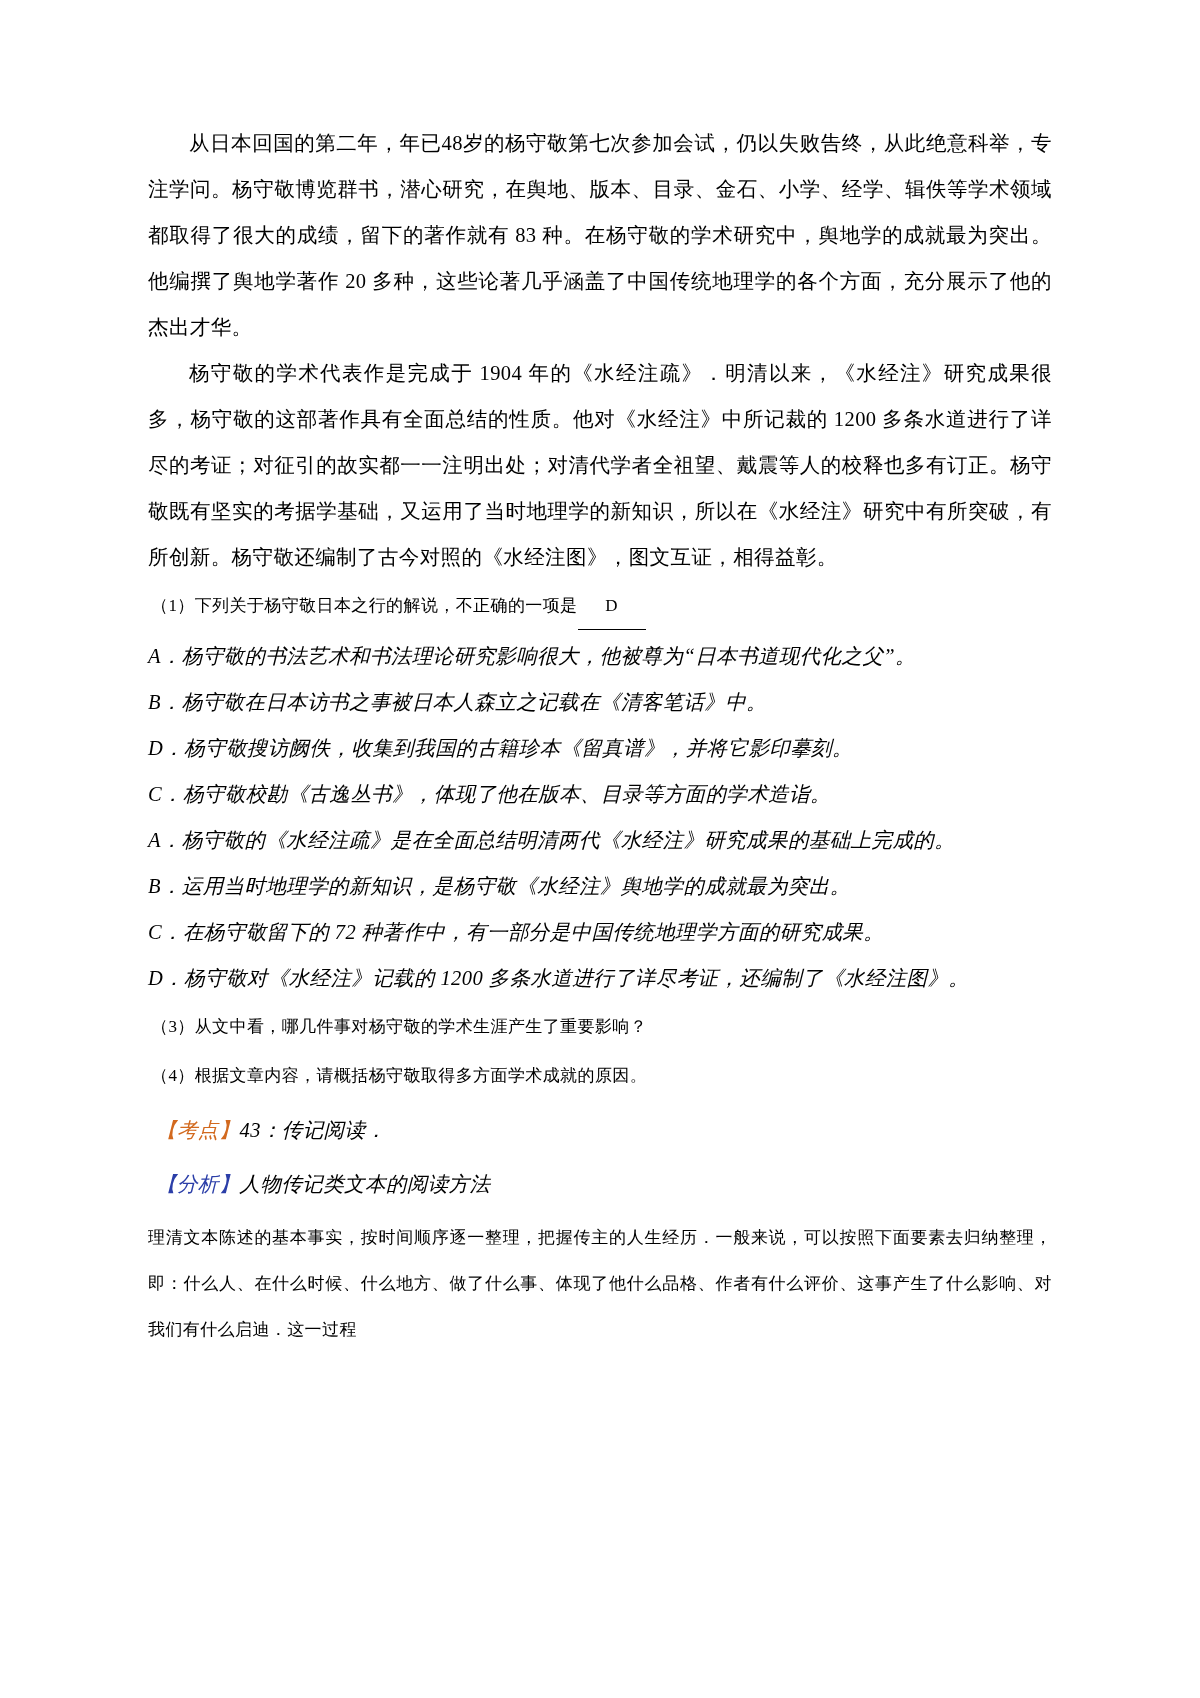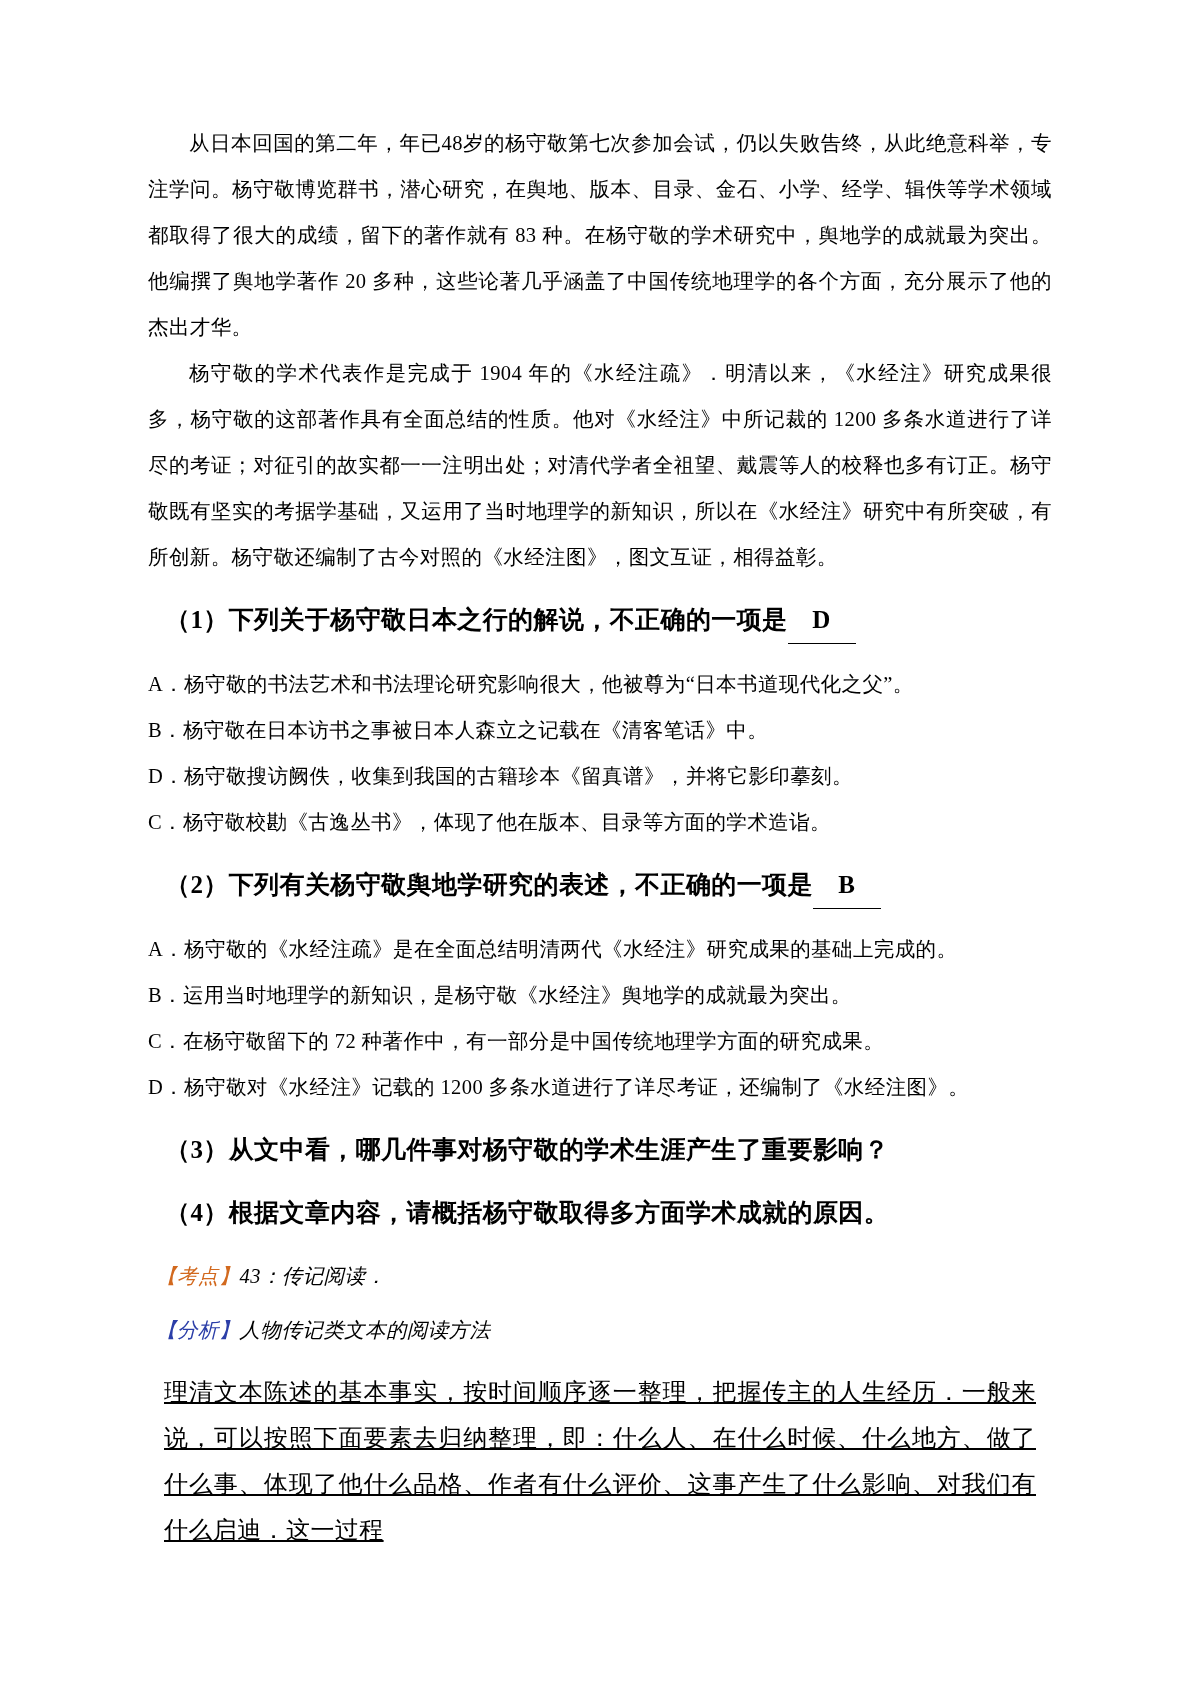--- a/index.html
+++ b/index.html
@@ -35,27 +35,27 @@
   .indent {
     text-indent: 41px;
   }
   .choice {
     font-size: 20.5px;
     line-height: 46px;
     margin: 0;
     text-align: justify;
     text-justify: inter-ideograph;
     letter-spacing: 0.4px;
+    font-style: italic;
   }
   .q-line {
-    font-size: 25px;
+    font-size: 17px;
     line-height: 46px;
-    margin: 17px;
+    margin: 3px;
     letter-spacing: 0.4px;
-    font-weight: bold;
   }
   .blank-answer {
     display: inline-block;
     border-bottom: 1px solid #000;
     min-width: 56px;
     text-align: center;
     padding: 0 6px;
   }
   .tag-label {
     color: #2b3ea8;
@@ -64,50 +64,46 @@
     color: #d2691e;
   }
   .section-line {
     font-size: 20.5px;
     line-height: 46px;
     margin: 8px;
     letter-spacing: 0.4px;
     font-style: italic;
   }
   .body-block {
-    font-size: 24px;
+    font-size: 17px;
     line-height: 46px;
-    margin: 16px;
+    margin: 0;
     text-align: justify;
     text-justify: inter-ideograph;
     letter-spacing: 0.4px;
-    text-decoration: underline;
   }
 </style>
 </head>
 <body>
 
 <div class="page">
 
   <p class="para indent">从日本回国的第二年，年已48岁的杨守敬第七次参加会试，仍以失败告终，从此绝意科举，专注学问。杨守敬博览群书，潜心研究，在舆地、版本、目录、金石、小学、经学、辑佚等学术领域都取得了很大的成绩，留下的著作就有 83 种。在杨守敬的学术研究中，舆地学的成就最为突出。他编撰了舆地学著作 20 多种，这些论著几乎涵盖了中国传统地理学的各个方面，充分展示了他的杰出才华。</p>
 
   <p class="para indent">杨守敬的学术代表作是完成于 1904 年的《水经注疏》．明清以来，《水经注》研究成果很多，杨守敬的这部著作具有全面总结的性质。他对《水经注》中所记裁的 1200 多条水道进行了详尽的考证；对征引的故实都一一注明出处；对清代学者全祖望、戴震等人的校释也多有订正。杨守敬既有坚实的考据学基础，又运用了当时地理学的新知识，所以在《水经注》研究中有所突破，有所创新。杨守敬还编制了古今对照的《水经注图》，图文互证，相得益彰。</p>
 
   <p class="q-line">
     <span>（1）下列关于杨守敬日本之行的解说，不正确的一项是</span><span class="blank-answer">D</span>
   </p>
 
   <p class="choice">A．杨守敬的书法艺术和书法理论研究影响很大，他被尊为“日本书道现代化之父”。</p>
   <p class="choice">B．杨守敬在日本访书之事被日本人森立之记载在《清客笔话》中。</p>
   <p class="choice">D．杨守敬搜访阙佚，收集到我国的古籍珍本《留真谱》，并将它影印摹刻。</p>
   <p class="choice">C．杨守敬校勘《古逸丛书》，体现了他在版本、目录等方面的学术造诣。</p>
 
-  <p class="q-line">
-    <span>（2）下列有关杨守敬舆地学研究的表述，不正确的一项是</span><span class="blank-answer">B</span>
-  </p>
 
   <p class="choice">A．杨守敬的《水经注疏》是在全面总结明清两代《水经注》研究成果的基础上完成的。</p>
   <p class="choice">B．运用当时地理学的新知识，是杨守敬《水经注》舆地学的成就最为突出。</p>
   <p class="choice">C．在杨守敬留下的 72 种著作中，有一部分是中国传统地理学方面的研究成果。</p>
   <p class="choice">D．杨守敬对《水经注》记载的 1200 多条水道进行了详尽考证，还编制了《水经注图》。</p>
 
   <p class="q-line">（3）从文中看，哪几件事对杨守敬的学术生涯产生了重要影响？</p>
   <p class="q-line">（4）根据文章内容，请概括杨守敬取得多方面学术成就的原因。</p>
 
   <p class="section-line">

